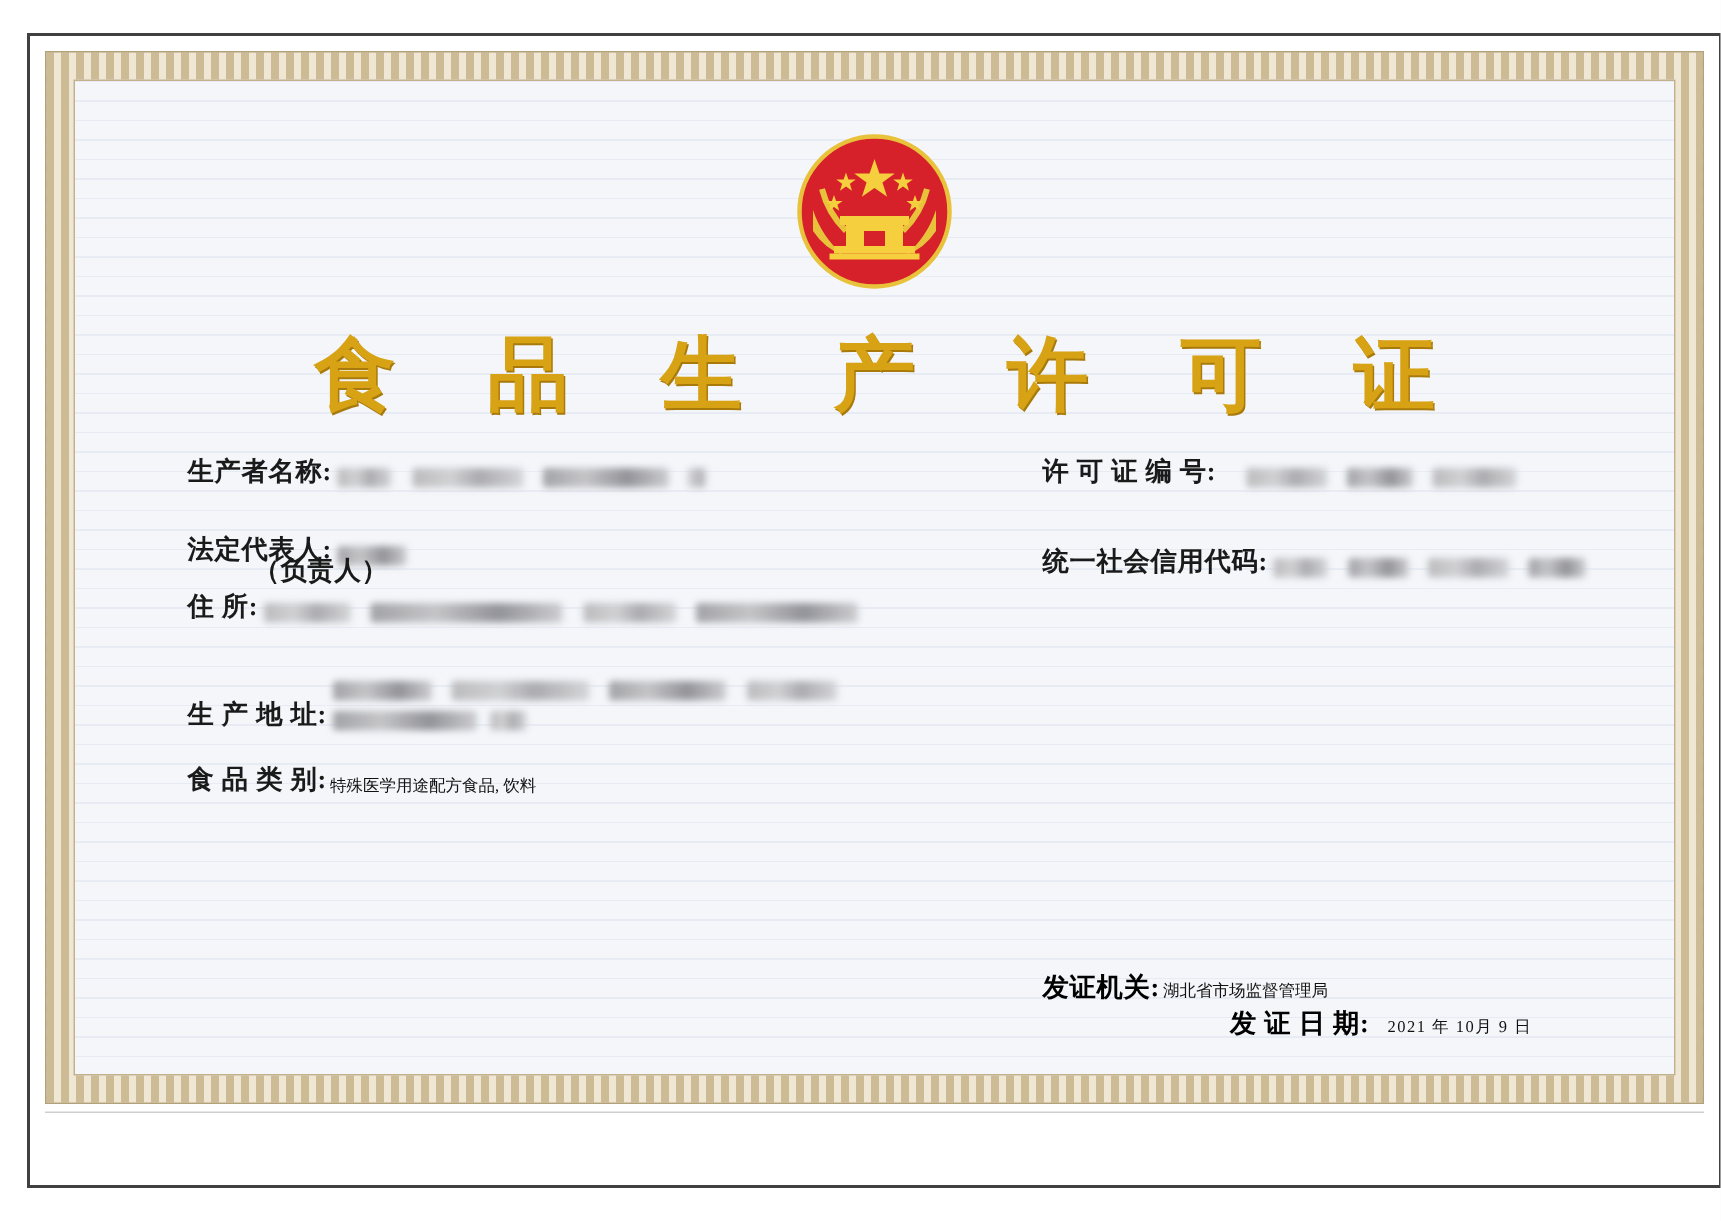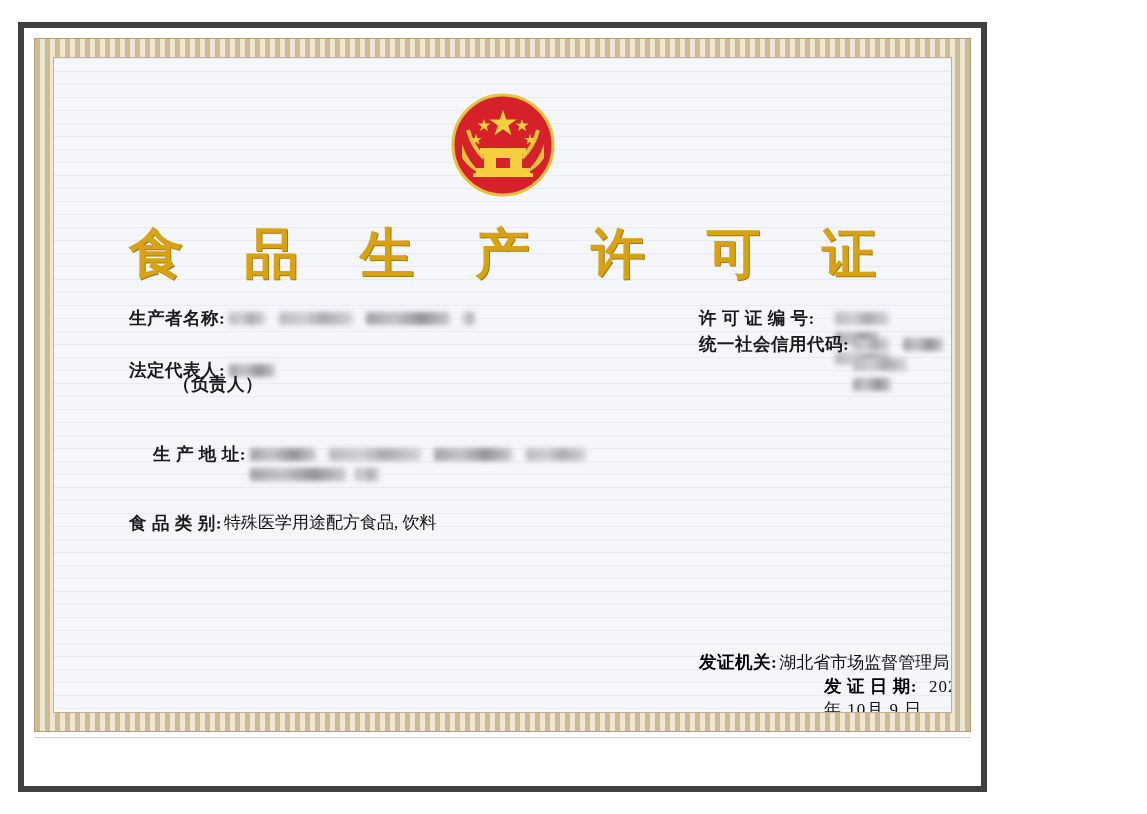--- a/index.html
+++ b/index.html
@@ -20,23 +20,23 @@
     height: 814px;
     background: #ffffff;
     box-sizing: border-box;
   }
 
   
   .cert-outer {
     position: absolute;
     left: 18px;
     top: 22px;
-    width: 969px;
+    width: 1130px;
     height: 770px;
-    border: 6px solid #404040;
+    border: 2px solid #404040;
     background: #ffffff;
     box-sizing: border-box;
   }
 
   
   .cert-border {
     position: absolute;
     left: 10px;
     top: 10px;
     right: 10px;
@@ -98,34 +98,34 @@
     position: absolute;
     top: 248px;
     left: 0;
     width: 100%;
     height: 420px;
   }
 
   .row {
     position: absolute;
     display: flex;
-    align-items: flex-start;
+    align-items: flex-end;
     font-size: 17px;
     color: #1a1a1a;
     font-family: "Liberation Serif", serif;
   }
   .label {
     font-weight: bold;
     white-space: nowrap;
     font-size: 17.5px;
     letter-spacing: 0.5px;
   }
   .value {
     margin-left: 2px;
-    font-size: 17px;
+    font-size: 11px;
     color: #111;
   }
 
   
   .redact {
     display: inline-block;
     height: 13px;
     border-radius: 2px;
     background: linear-gradient(90deg, #b9b9bb 0%, #cfcfd2 35%, #a8a8ac 60%, #d4d4d7 100%);
     filter: blur(2.6px);
@@ -135,25 +135,25 @@
   }
   .redact.dark { background: linear-gradient(90deg,#9e9ea2,#c3c3c6,#8e8e93,#cccccf); }
 
   .left-col { left: 75px; }
   .right-col { left: 645px; }
 
   .r-name   { top: 0px; }
   .r-legal  { top: 52px; }
   .r-legal2 { top: 66px; left: 75px; margin-left: 44px; }
   .r-addr   { top: 90px; }
-  .r-prod   { top: 136px; margin-left: 24px; }
+  .r-prod   { top: 146px; }
   .r-cat    { top: 205px; }
 
   .r-license { top: 0px; gap: 16px; }
-  .r-credit  { top: 26px; }
+  .r-credit  { top: 60px; }
 
   .issuer {
     position: absolute;
     left: 645px;
     top: 320px;
     font-size: 17px;
     margin-top: 24px;
   }
   .issue-date {
     position: absolute;
@@ -246,20 +246,29 @@
             <span class="label">法定代表人:</span>
             <span class="blur-multi">
               <span class="redact dark" style="width:46px"></span>
             </span>
           </div>
 
           <div class="row r-legal2">
             <span class="label">（负责人）</span>
           </div>
 
+          <div class="row left-col r-addr">
+            <span class="label">住      所:</span>
+            <span class="blur-multi">
+              <span class="redact" style="width:58px"></span>
+              <span class="redact dark" style="width:128px"></span>
+              <span class="redact" style="width:62px"></span>
+              <span class="redact dark" style="width:108px"></span>
+            </span>
+          </div>
 
           <div class="row left-col r-prod">
             <span class="label">生 产 地 址:</span>
             <span class="blur-multi" style="max-width:430px; display:inline-block;">
               <span class="redact dark" style="width:66px"></span>
               <span class="redact" style="width:92px"></span>
               <span class="redact dark" style="width:78px"></span>
               <span class="redact" style="width:60px"></span>
               <span class="redact dark" style="width:96px"></span>
               <span class="redact" style="width:24px; margin-left:0;"></span>

